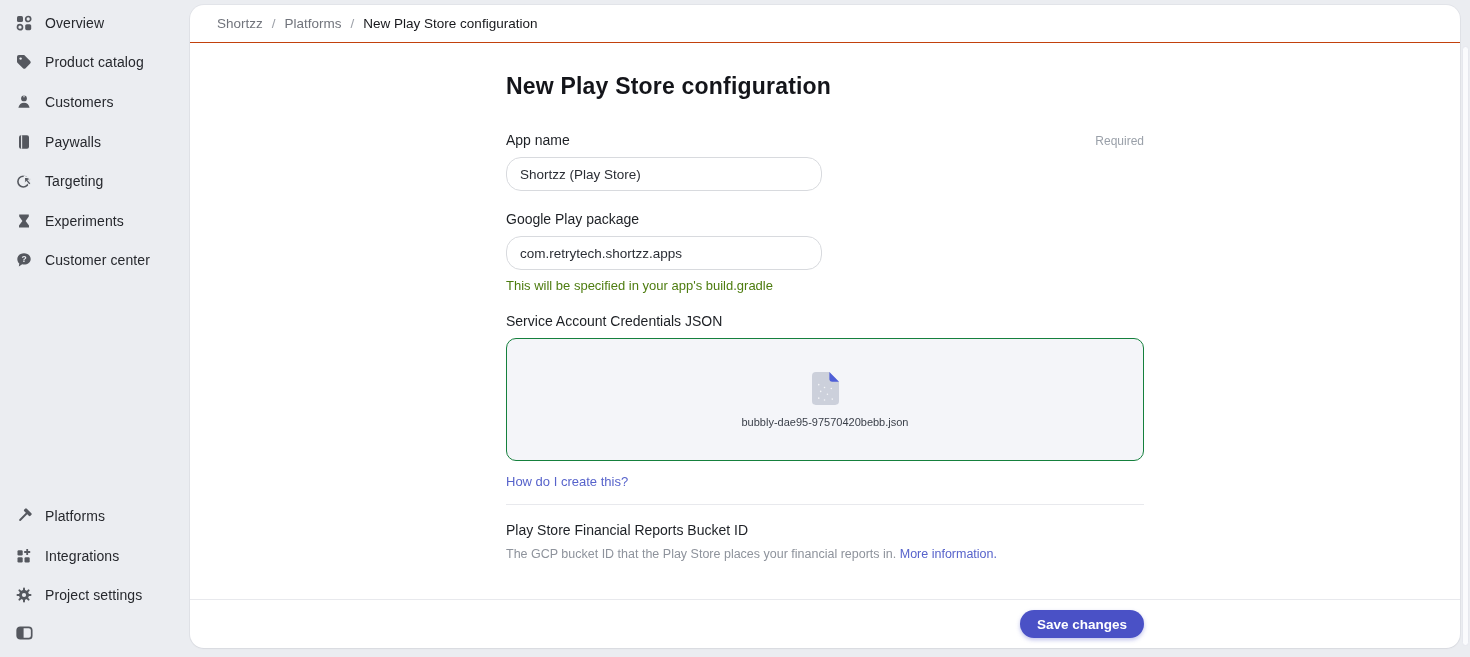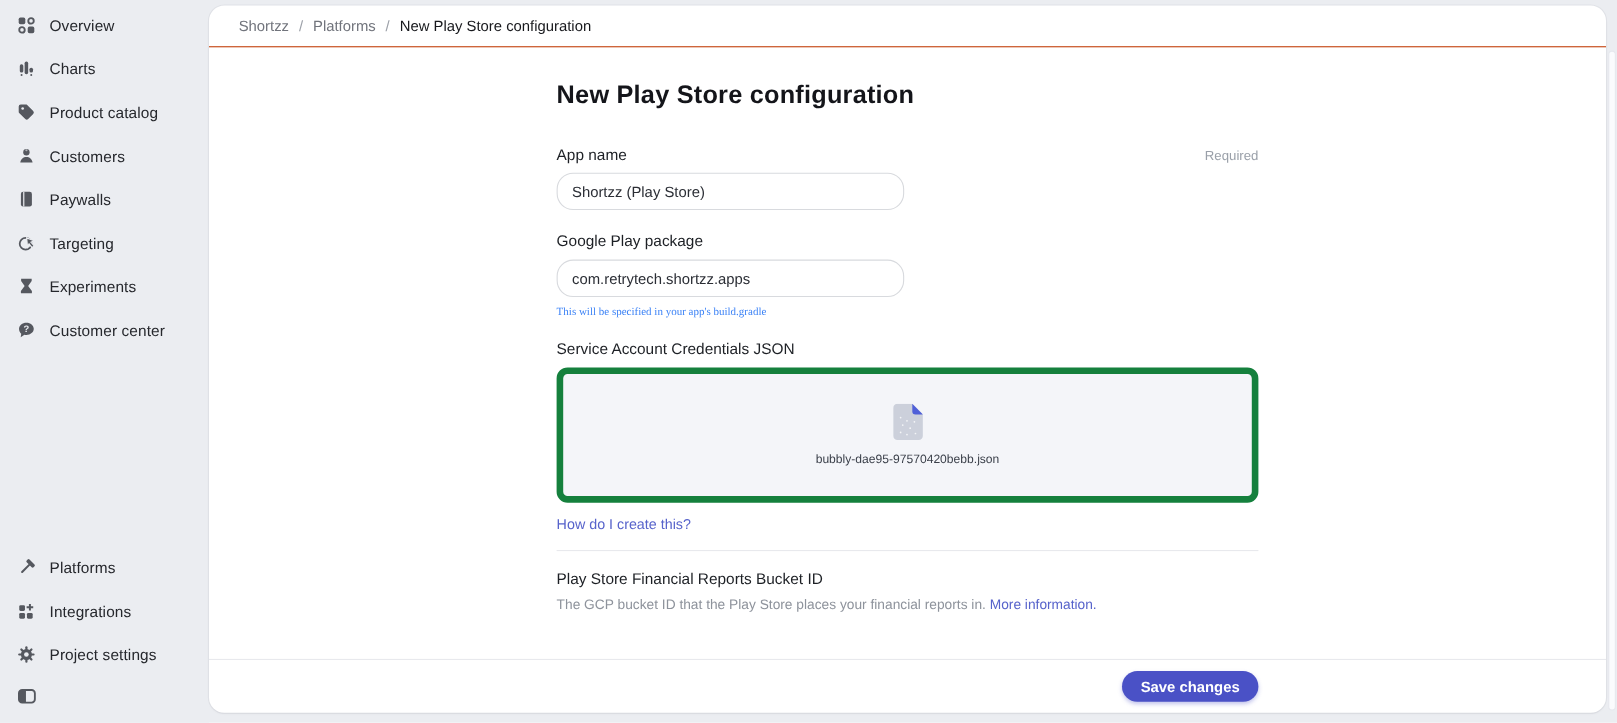--- a/index.html
+++ b/index.html
@@ -50,26 +50,26 @@
   .field-label { font-size: 14px; color: #1d2025; }
   .required-badge { font-size: 12px; color: #9aa0a9; }
 
   .text-input {
     width: 316px; height: 34px; border: 1px solid #d8dade; border-radius: 15px;
     padding: 0 13px; font-size: 13.5px; color: #2b2e35; outline: none;
     font-family: "Liberation Sans", sans-serif; background: #fff; display: block;
   }
   .text-input::placeholder { color: #b6bac2; }
 
-  .helper { font-size: 10px; color: #3b82f6; margin-top: 8px; font-family: Liberation Serif, serif; }
+  .helper { font-size: 13px; color: #4d7c0f; margin-top: 8px; }
   .field-gap { margin-top: 20px; }
 
   .dropzone {
     width: 638px; height: 123px; background: #f4f5f9;
-    border: 6px solid #15803d; border-radius: 10px;
+    border: 1px solid #15803d; border-radius: 10px;
     display: flex; flex-direction: column; align-items: center; justify-content: center;
     gap: 7px; cursor: pointer;
   }
   .file-name { font-size: 11px; color: #3a3f49; }
 
   .link { font-size: 13px; color: #5763cb; cursor: pointer; text-decoration: none; display: inline-block; }
   .section-divider { width: 638px; height: 1px; background: #e8e9ed; border: 0; }
 
   .helper-inline { font-size: 12.5px; color: #8e939c; margin-top: 9px; }
   .helper-inline .link { font-size: 12.5px; }
@@ -102,32 +102,20 @@
         <svg width="16" height="16" viewBox="0 0 16 16" fill="#55585f">
           <rect x="1" y="1" width="6" height="6" rx="1.6"></rect>
           <circle cx="12.2" cy="4" r="2.5" fill="none" stroke="#55585f" stroke-width="1.7"></circle>
           <circle cx="4" cy="12.2" r="2.5" fill="none" stroke="#55585f" stroke-width="1.7"></circle>
           <rect x="9.2" y="9.2" width="6" height="6" rx="1.6"></rect>
         </svg>
       </span>
       <span class="side-label">Overview</span>
     </div>
 
-    <div class="side-item">
-      <span class="icn">
-        <svg width="16" height="16" viewBox="0 0 16 16" fill="#55585f">
-          <rect x="2" y="4.5" width="3.2" height="7.5" rx="1.5"></rect>
-          <rect x="6.4" y="2" width="3.2" height="11.5" rx="1.5"></rect>
-          <rect x="10.8" y="7.5" width="3.2" height="4.5" rx="1.5"></rect>
-          <circle cx="3.6" cy="14.2" r=".9"></circle>
-            <circle cx="12.4" cy="14.2" r=".9"></circle>
-        </svg>
-      </span>
-      <span class="side-label">Charts</span>
-    </div>
 
     <div class="side-item">
       <span class="icn">
         <svg width="16" height="16" viewBox="0 0 16 16" fill="#55585f">
           <path d="M8.7 1.4 14.2 7a1.9 1.9 0 0 1 0 2.6l-4.6 4.6a1.9 1.9 0 0 1-2.6 0L1.4 8.7A1.6 1.6 0 0 1 1 7.6V2.9A1.9 1.9 0 0 1 2.9 1h4.7c.4 0 .8.15 1.1.4z"></path>
           <circle cx="4.6" cy="4.6" r="1.2" fill="#ebedf1"></circle>
         </svg>
       </span>
       <span class="side-label">Product catalog</span>
     </div>

